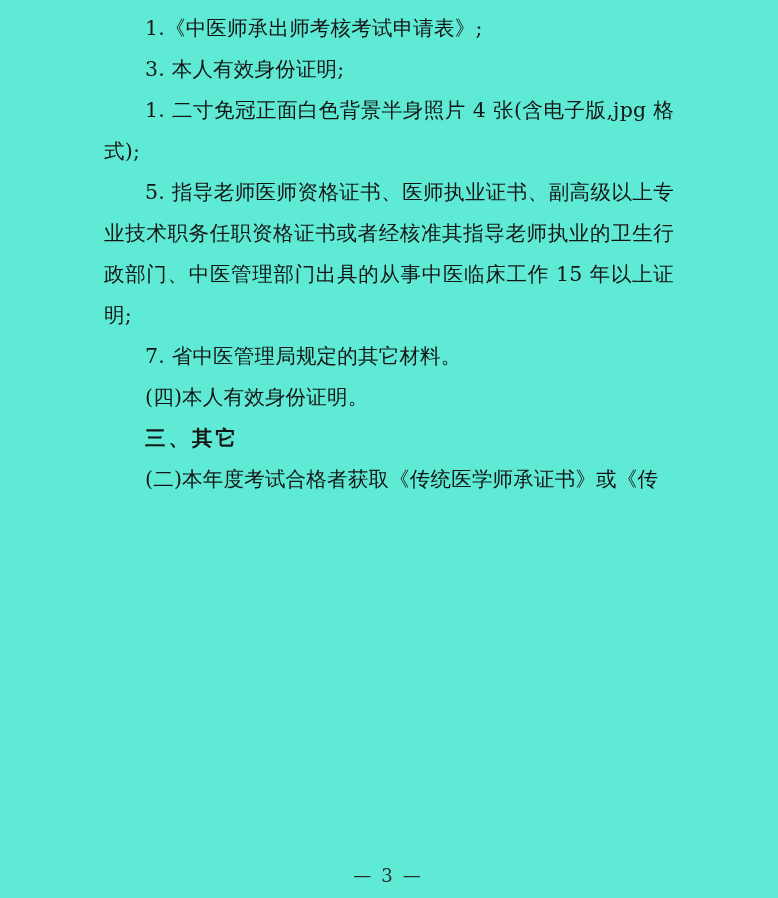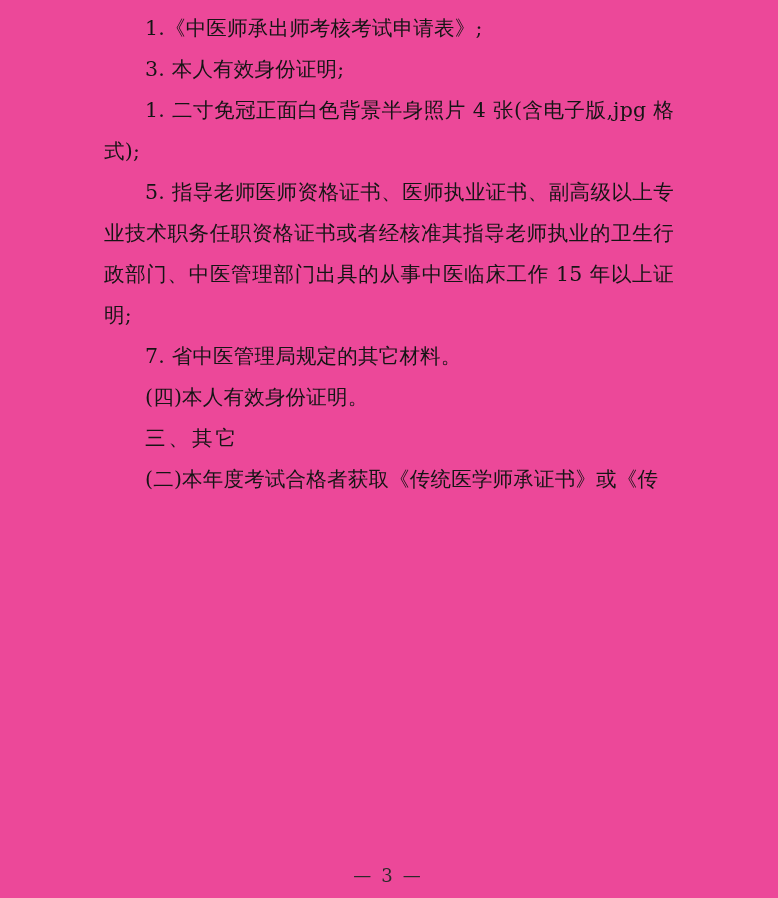--- a/index.html
+++ b/index.html
@@ -13,34 +13,34 @@
     font-family: "DejaVu Serif", "Liberation Serif", serif;
     color: #1a1a1a;
     overflow: hidden;
   }
   .page {
     position: relative;
     width: 778px;
     height: 898px;
     box-sizing: border-box;
     padding: 8px 104px 0 104px;
-    background: #ec4899;
+    background: #5eead4;
   }
   .para {
     font-size: 20.5px;
     line-height: 41px;
     text-align: justify;
     text-justify: inter-ideograph;
     margin: 0;
     letter-spacing: 0.2px;
     text-indent: 2em;
     color: #151515;
   }
   .para.heading {
-    font-weight: normal;
+    font-weight: bold;
     letter-spacing: 3px;
   }
   .footer {
     position: absolute;
     left: 0;
     right: 0;
     bottom: 12px;
     text-align: center;
     font-size: 18px;
     color: #2a2a2a;

